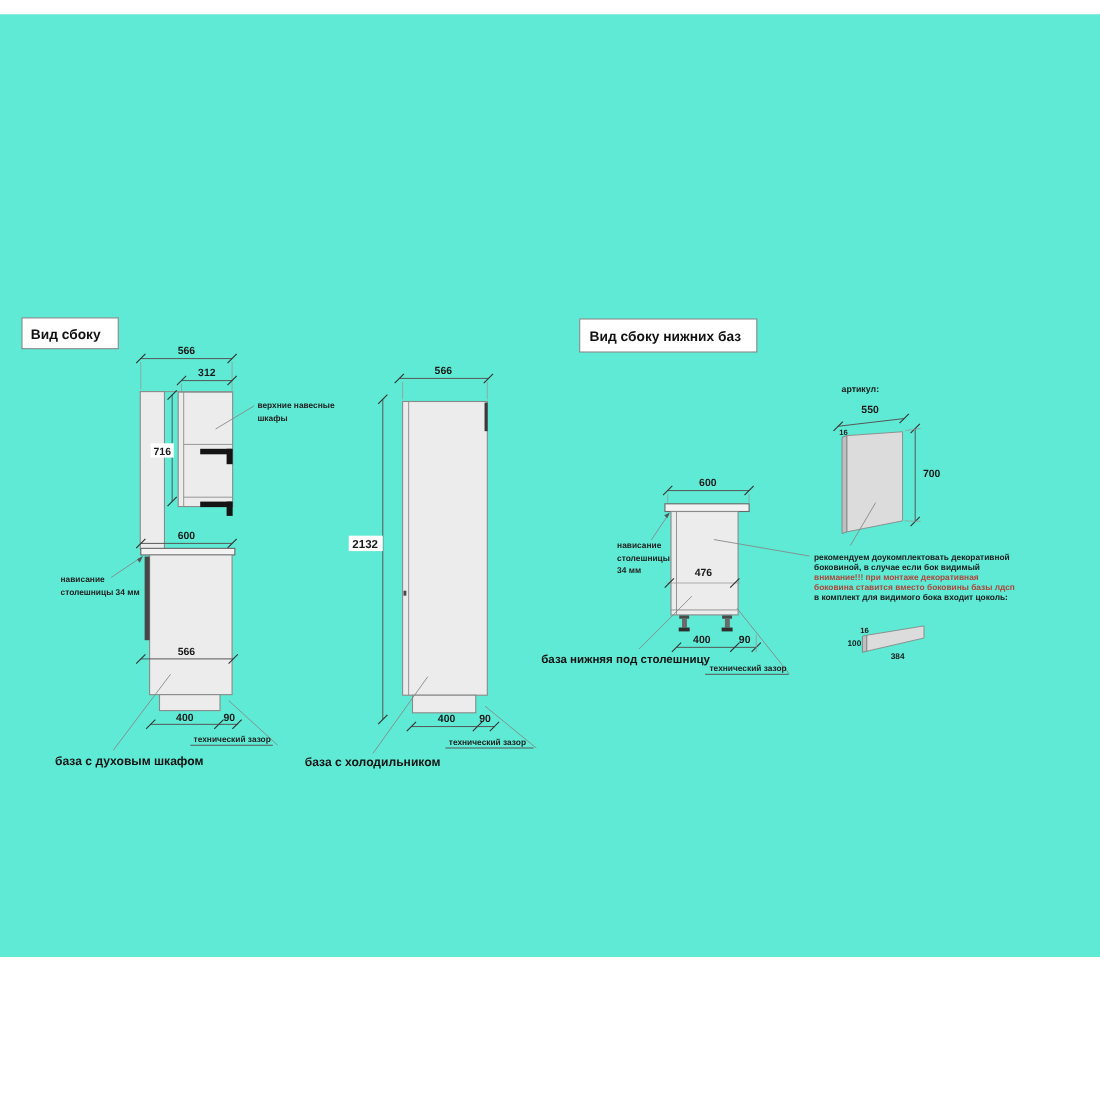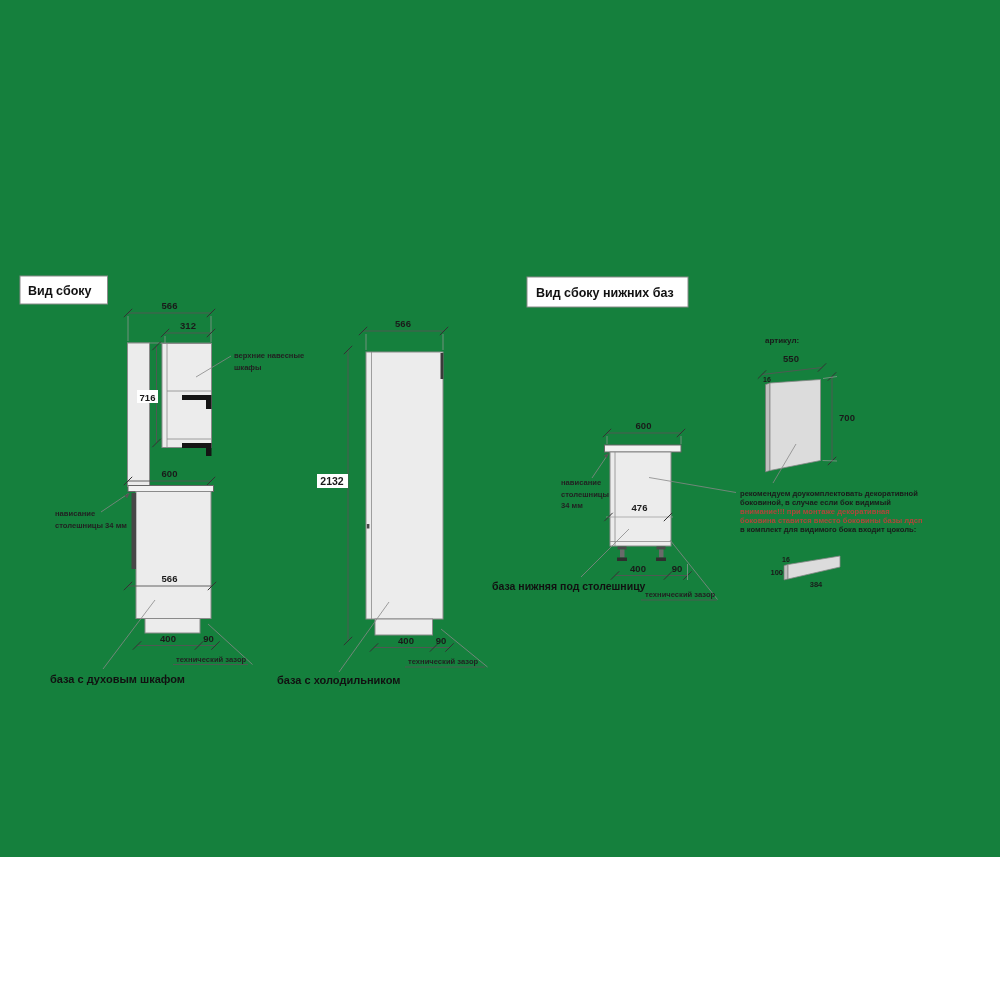--- a/index.html
+++ b/index.html
@@ -1,17 +1,17 @@
 <!DOCTYPE html>
 <html><head>
 <meta charset="utf-8">
 <style>
   html,body{margin:0;padding:0;background:#ffffff;}
-  .stage{position:relative;width:1000px;height:857px;background:#15803d;overflow:hidden;
-         font-family:"Liberation Sans",sans-serif;}
+  .stage{position:relative;width:1000px;height:857px;background:#5eead4;overflow:hidden;
+         font-family:"Liberation Sans",sans-serif;margin-top:13px;}
   svg text{font-family:"Liberation Sans","DejaVu Sans",sans-serif;}
   .title-text{font-size:12.5px;font-weight:bold;fill:#111;}
   .dim-text{font-size:9.5px;font-weight:bold;fill:#1a1a1a;text-anchor:middle;}
   .dim-text-lg{font-size:10.5px;font-weight:bold;fill:#1a1a1a;text-anchor:middle;}
   .dim-text-sm{font-size:7.5px;font-weight:bold;fill:#1a1a1a;}
   .small-label{font-size:7.6px;font-weight:600;fill:#222;}
   .bold-label{font-size:11px;font-weight:bold;fill:#111;}
   .bold-label-sm{font-size:10.5px;font-weight:bold;fill:#111;}
   .note-text{font-size:7.6px;font-weight:600;}
   .cab{fill:#ececec;stroke:#8a8a8a;stroke-width:1;}

